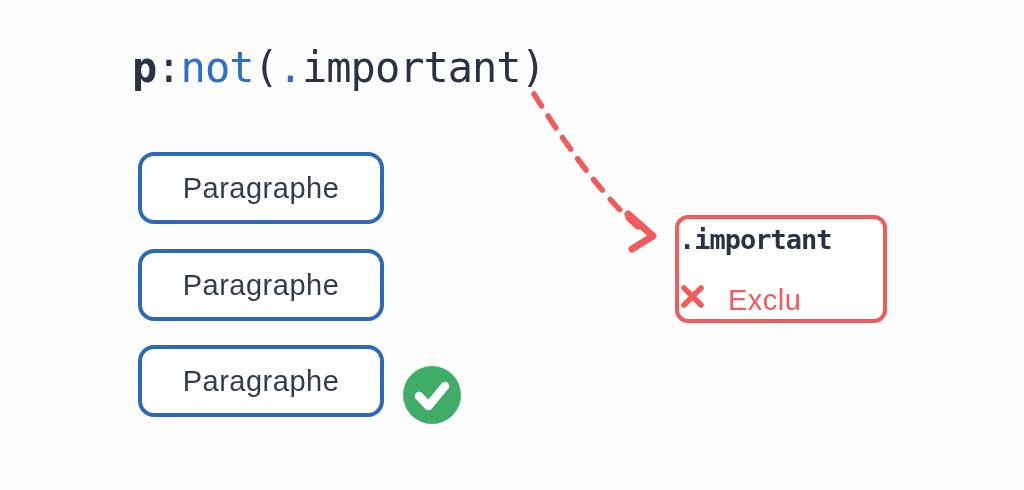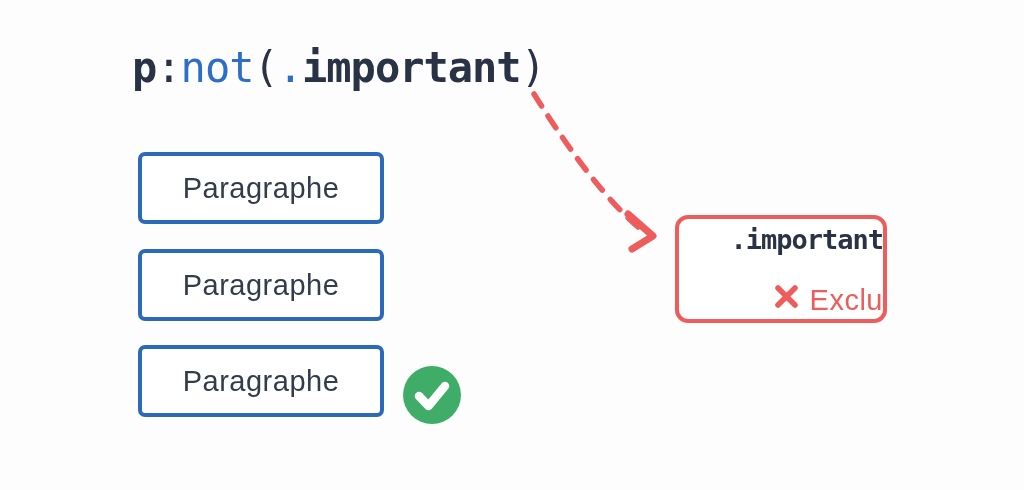--- a/index.html
+++ b/index.html
@@ -33,28 +33,28 @@
     font-size:42px;
     line-height:1.15;
     letter-spacing:-1px;
     white-space:nowrap;
     color:var(--navy);
   }
   .t-el   {color:var(--navy);      font-weight:700;}
   .t-punct{color:var(--navy);      font-weight:500;}
   .t-kw   {color:var(--code-blue); font-weight:400;}
   .t-dot  {color:var(--code-blue); font-weight:500;}
-  .t-ident{color:var(--navy);      font-weight:700;}
+  .t-ident{color:var(--navy);      font-weight:400;}
 
   
   .pbox{
     position:absolute;
     left:138px; width:246px; height:72px;
     border:4.5px solid var(--blue-border);
-    border-radius:7px;
+    border-radius:16px;
     background:#fff;
     display:flex; align-items:center; justify-content:center;
     font-size:29px;
     letter-spacing:0.5px;
     color:var(--text);
   }
   .pbox-1{top:152px;}
   .pbox-2{top:249px;}
   .pbox-3{top:345px;}
 
@@ -67,37 +67,37 @@
 
   
   .exclude-box{
     position:absolute;
     left:675px; top:215px;
     width:212px; height:108px;
     border:4px solid var(--coral);
     border-radius:13px;
     background:#fff;
     display:flex; flex-direction:column;
-    align-items:flex-end; justify-content:center;
+    align-items:flex-start; justify-content:center;
     padding:2px 0;
   }
   .exclude-class{
     font-family:"DejaVu Sans Mono", monospace;
     font-size:27px; font-weight:700;
     letter-spacing:-1px;
     color:var(--navy);
     line-height:1.4;
   }
   .exclude-divider{
     width:168px; height:2px;
     background:var(--divider);
     margin:2px auto 6px auto;
   }
   .exclude-status{
-    display:flex; align-items:center; gap:10px;
+    display:flex; align-items:center; gap:22px;
     color:var(--coral);
     font-size:29px; font-weight:500;
     letter-spacing:0.5px;
     line-height:1.2;
     margin-top:16px;
   }
   .x-icon{display:inline-block;}
 
   
   .arrow-layer{

